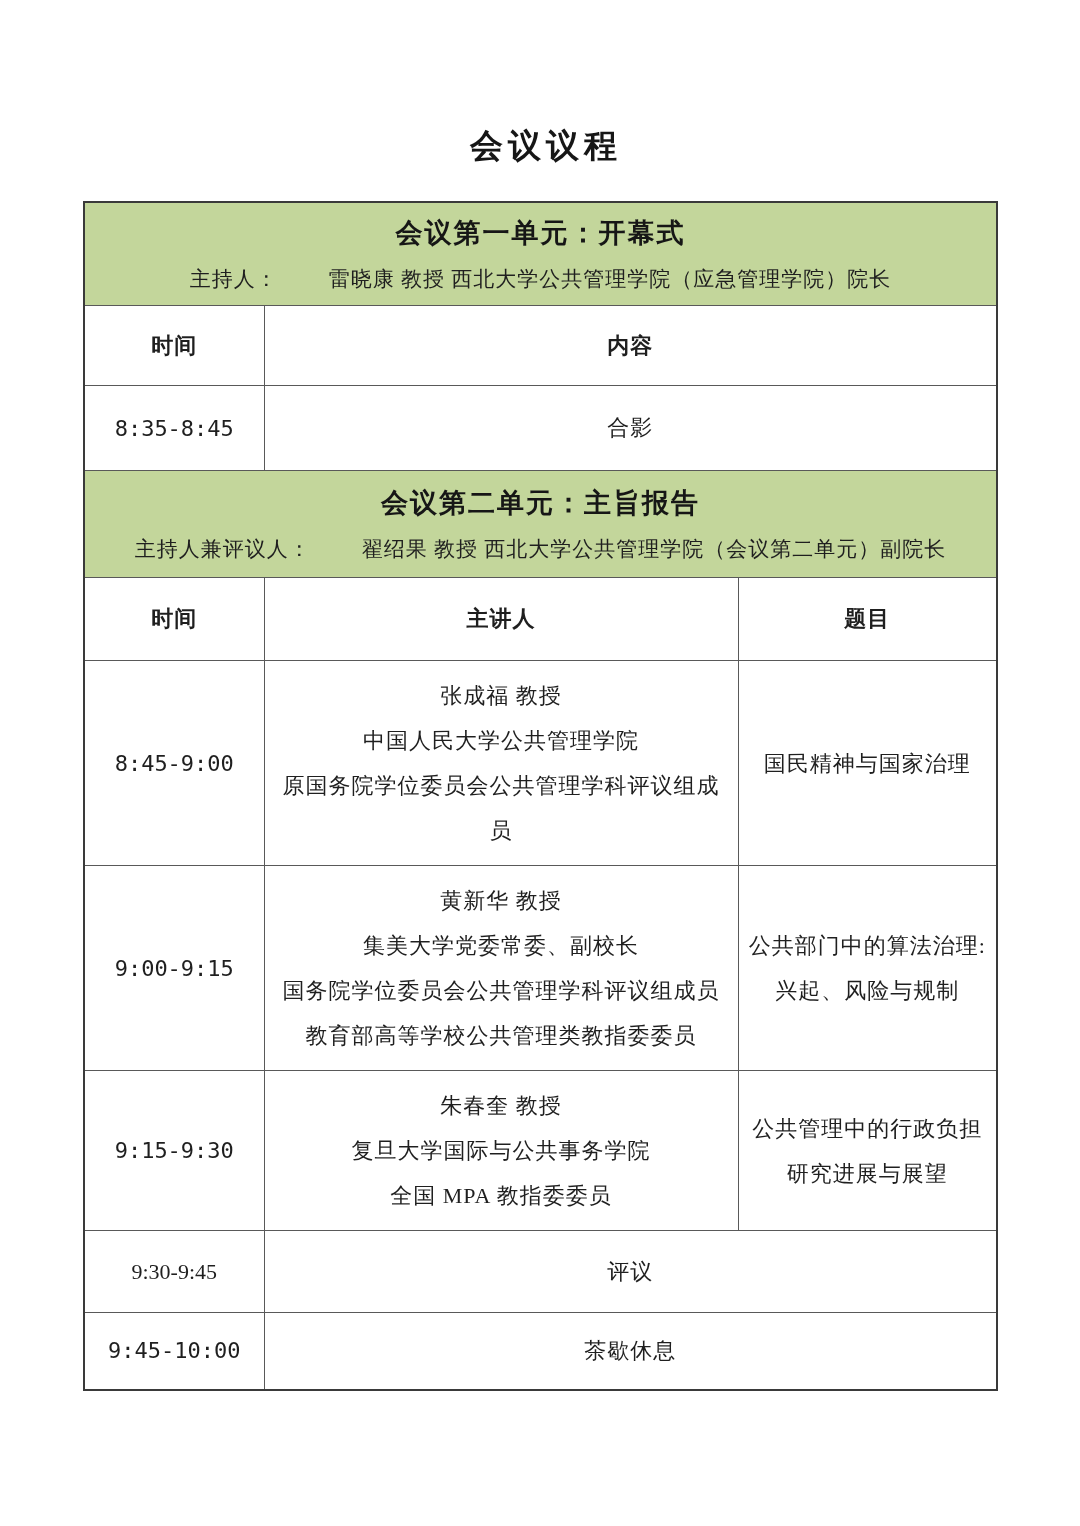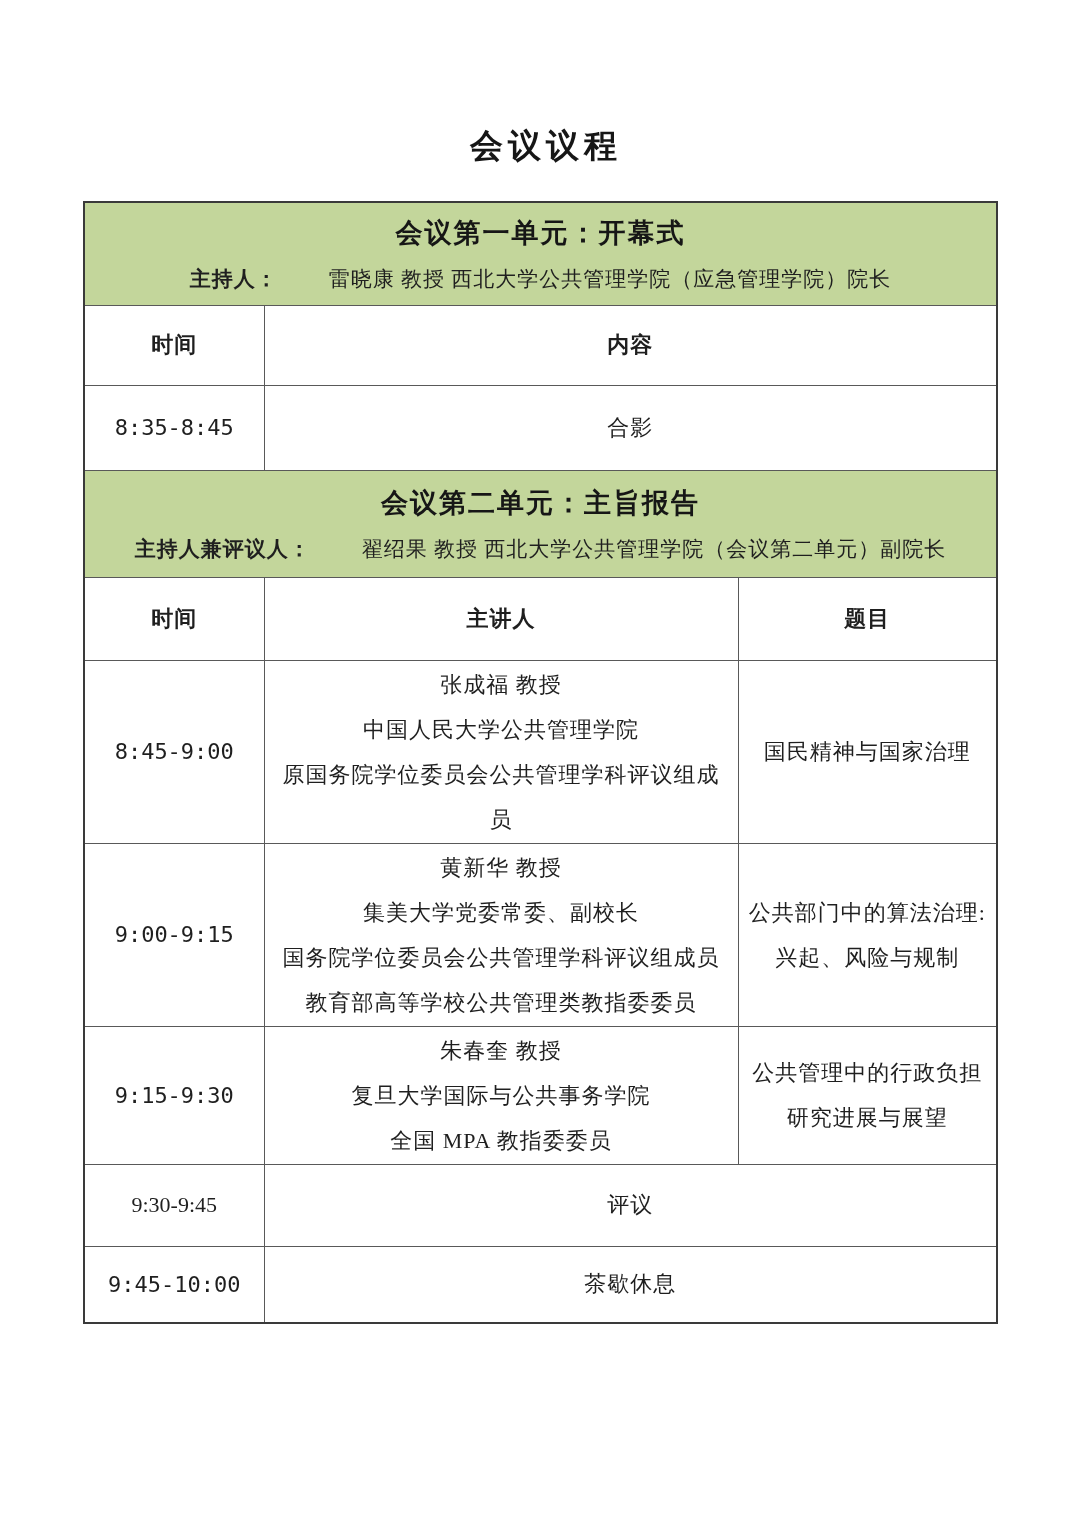--- a/index.html
+++ b/index.html
@@ -32,21 +32,21 @@
     border: 2px solid #3a3a3a;
   }
   table.agenda col.c1 { width: 180px; }
   table.agenda col.c2 { width: 474px; }
   table.agenda col.c3 { width: 259px; }
   table.agenda td {
     border: 1px solid #595959;
     text-align: center;
     vertical-align: middle;
     font-size: 22px;
-    padding: 1px 8px;
+    padding: 12px 8px;
   }
   
   tr.r-green1 td { height: 103px; }
   tr.r-hdr1  td { height: 80px; }
   tr.r-t1    td { height: 95px; }
   tr.r-t2    td { height: 85px; }
   tr.r-green2 td { height: 107px; }
   tr.r-hdr2  td { height: 83px; }
   tr.r-s1    td { height: 140px; }
   tr.r-s2    td { height: 170px; }
@@ -59,21 +59,21 @@
     padding: 10px 20px;
   }
   .sec-title {
     font-size: 27px;
     font-weight: 700;
     letter-spacing: 2px;
     margin-bottom: 14px;
     color: #161616;
   }
   .sec-host { font-size: 21px; letter-spacing: 1px; }
-  .host-label { font-weight: 700; margin-right: 14px; }
+  .host-label { font-weight: 400; margin-right: 14px; }
   .host-value { font-weight: 400; margin-left: 37px; }
 
   td.col-hdr { font-weight: 700; font-size: 22px; letter-spacing: 1px; }
 
   td.time-cell {
     font-family: "DejaVu Sans Mono", monospace;
     font-size: 21px;
     letter-spacing: 0;
   }
   td.content-cell { font-size: 22px; letter-spacing: 1px; }

